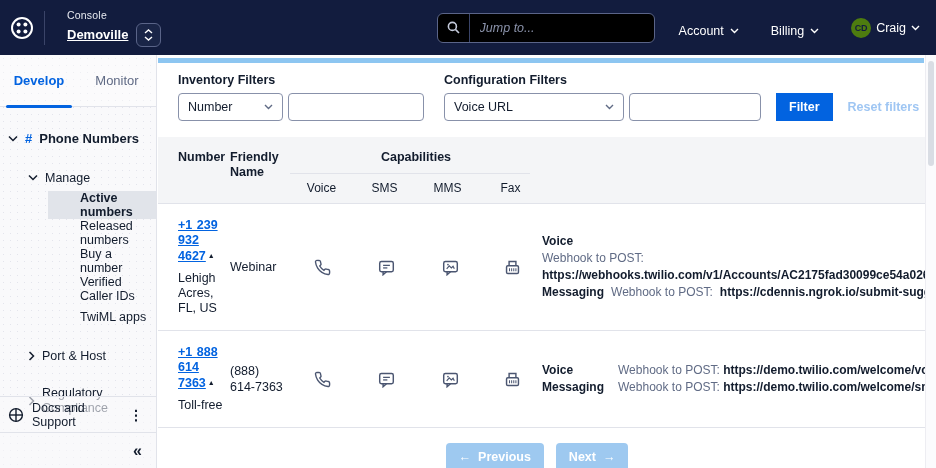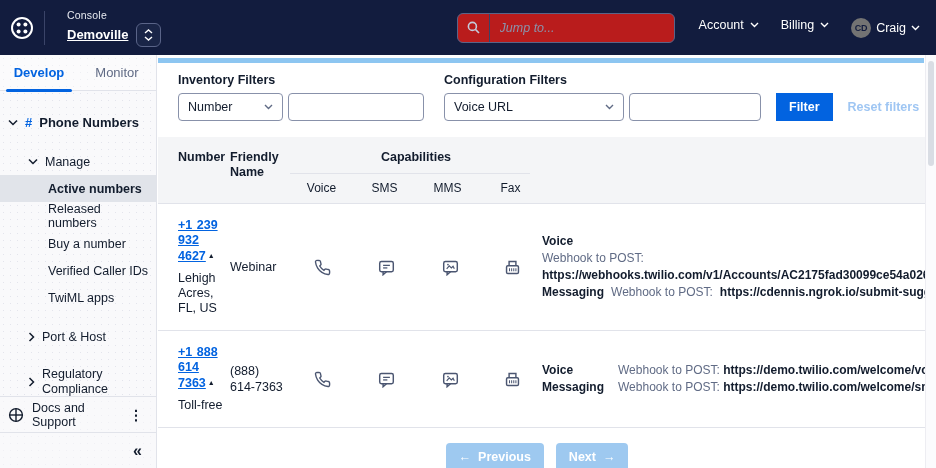--- a/index.html
+++ b/index.html
@@ -7,42 +7,42 @@
 
   
   .topnav { position:absolute; top:0; left:0; width:936px; height:55px; background:#121c3e; display:flex; align-items:center; }
   .logo-wrap { width:44px; display:flex; justify-content:center; }
   .nav-divider { width:1px; height:34px; background:#3a4468; }
   .console-block { margin-left:22px; }
   .console-label { font-size:10.5px; color:#e6e9f0; letter-spacing:.2px; }
   .account-row { display:flex; align-items:center; gap:8px; margin-top:2px; }
   .account-name { font-size:13px; font-weight:bold; color:#fff; text-decoration:underline; cursor:pointer; }
   .stepper-btn { width:25px; height:24px; border:1px solid #5a6488; border-radius:6px; background:#1a2547; display:flex; align-items:center; justify-content:center; cursor:pointer; }
-  .search-box { margin-left:auto; width:218px; height:30px; border:1px solid #5a6488; border-radius:6px; background:#b91c1c; display:flex; align-items:flex-start; overflow:hidden; }
+  .search-box { margin-left:auto; width:218px; height:30px; border:1px solid #5a6488; border-radius:6px; background:#000000; display:flex; align-items:flex-start; overflow:hidden; }
   .search-icon-cell { width:32px; height:100%; display:flex; align-items:center; justify-content:center; border-right:1px solid #3a4468; }
   .search-input { flex:1; height:100%; background:transparent; border:none; outline:none; color:#cdd3e2; font-style:italic; font-size:12.5px; padding:0 10px; font-family:"Liberation Sans", sans-serif; }
   .search-input::placeholder { color:#8b93ab; font-style:italic; }
-  .nav-right { display:flex; align-items:flex-start; gap:22px; margin-left:24px; margin-right:16px; }
+  .nav-right { display:flex; align-items:flex-end; gap:32px; margin-left:24px; margin-right:16px; }
   .nav-menu { display:flex; align-items:center; gap:6px; color:#fff; font-size:12.5px; cursor:pointer; white-space:nowrap; }
-  .avatar { width:20px; height:20px; border-radius:50%; background:#737373; color:#121c3e; font-size:9px; font-weight:bold; display:flex; align-items:center; justify-content:center; }
+  .avatar { width:20px; height:20px; border-radius:50%; background:#4d7c0f; color:#121c3e; font-size:9px; font-weight:bold; display:flex; align-items:center; justify-content:center; }
   .user-menu { gap:5px; }
 
   
   .sidebar { position:absolute; top:55px; left:0; width:157px; bottom:0; background:#f9f9fb;
              background-image:radial-gradient(#e3e4ec 0.9px, transparent 0.9px); background-size:7px 7px;
              border-right:1px solid #e1e3ea; }
-  .side-tabs { display:flex; height:36px; border-bottom:1px solid #e1e3ea; background:rgba(255,255,255,.4); }
+  .side-tabs { display:flex; height:52px; border-bottom:1px solid #e1e3ea; background:rgba(255,255,255,.4); }
   .side-tab { flex:1; display:flex; align-items:center; justify-content:center; font-size:13px; color:#606b85; cursor:pointer; position:relative; }
   .side-tab.active { color:#0263e0; font-weight:bold; }
   .side-tab.active::after { content:""; position:absolute; left:6px; right:6px; bottom:-2px; height:3px; background:#0263e0; border-radius:2px; }
   .tree { padding-top:18px; }
   .tree-item { display:flex; align-items:center; gap:7px; min-height:27px; font-size:12.5px; color:#121c2d; cursor:pointer; padding-right:6px; }
   .ti-root { padding-left:8px; font-weight:bold; font-size:13px; }
   .ti-l2 { padding-left:28px;margin-top:12px; }
-  .ti-leaf { padding-left:48px; }
+  .ti-leaf { padding-left:32px;margin-left:48px; }
   .ti-selected { background:#e1e4ea; font-weight:bold; }
   .hash-icon { color:#0263e0; font-weight:bold; font-size:13px; }
   .caret svg { display:block; }
   .two-line { line-height:15px; padding-top:5px; padding-bottom:5px; max-width:100px; }
   .side-footer { position:absolute; left:0; right:0; bottom:0; }
   .footer-row { border-top:1px solid #e1e3ea; height:36px; display:flex; align-items:center; padding:0 10px 0 8px; background:rgba(249,249,251,.6); }
   .docs-label { font-size:12.5px; margin-left:8px; flex:1; }
   .kebab { font-size:14px; font-weight:bold; color:#121c2d; cursor:pointer; padding:0 3px; }
   .collapse-row { justify-content:flex-end; padding-right:14px; }
   .collapse-btn { font-size:16px; font-weight:bold; cursor:pointer; color:#121c2d; }

